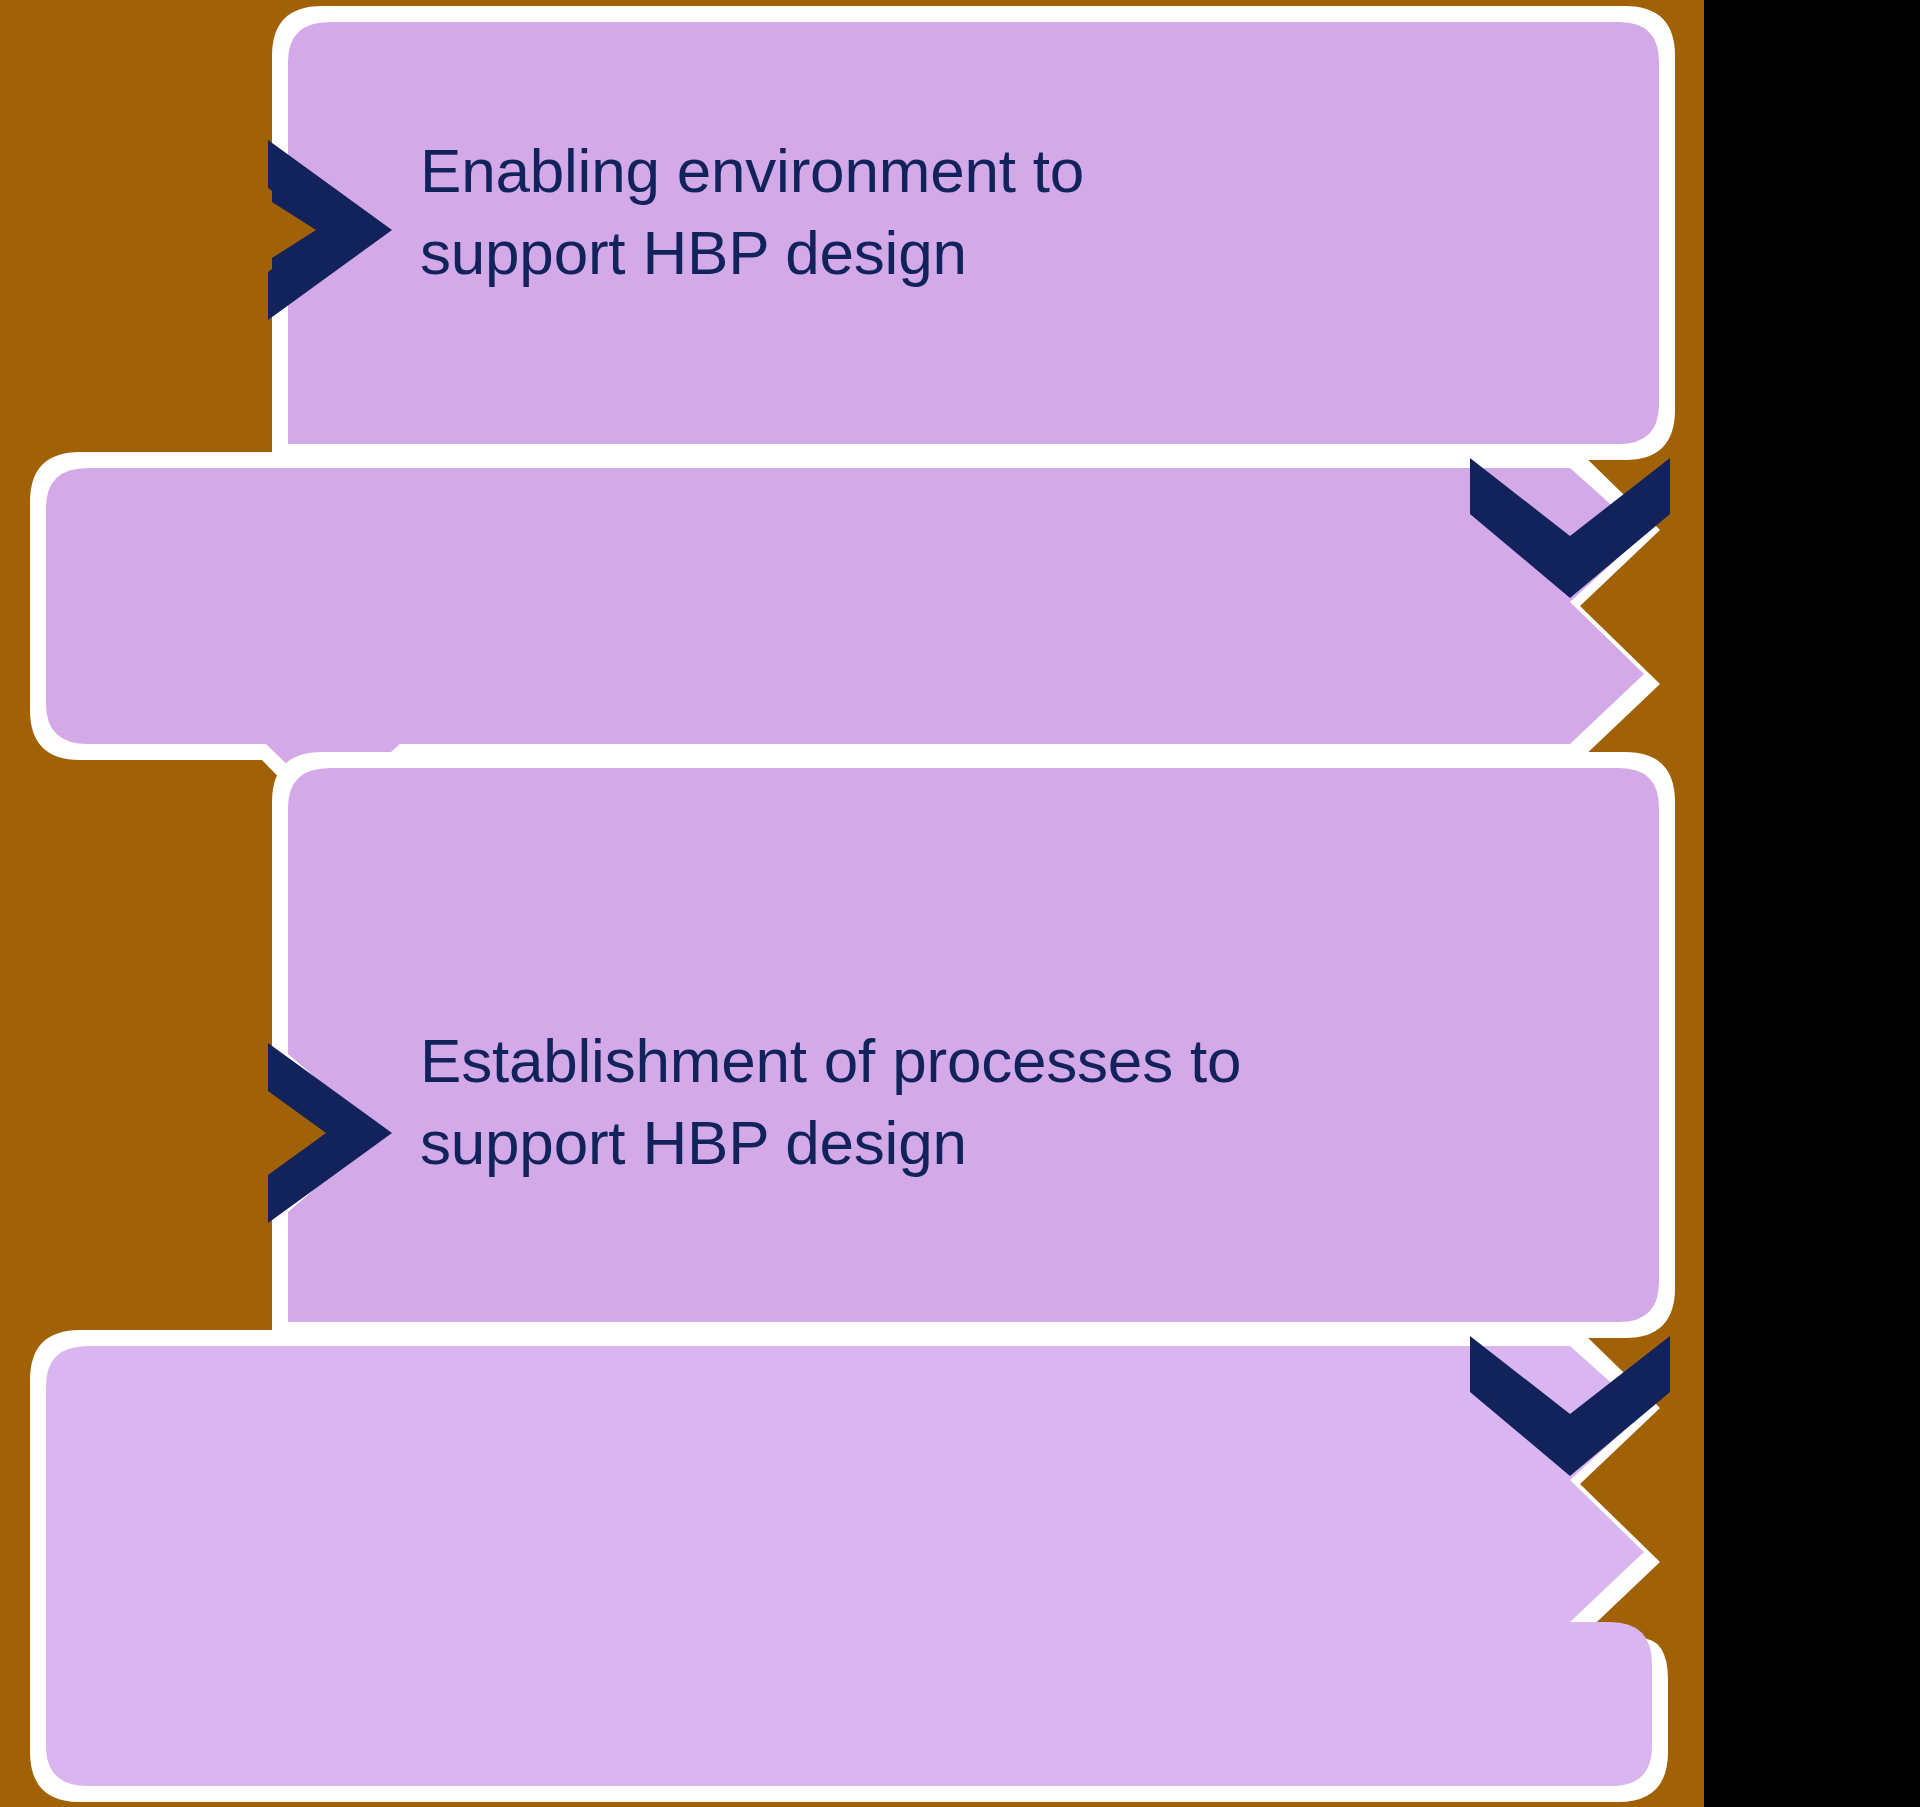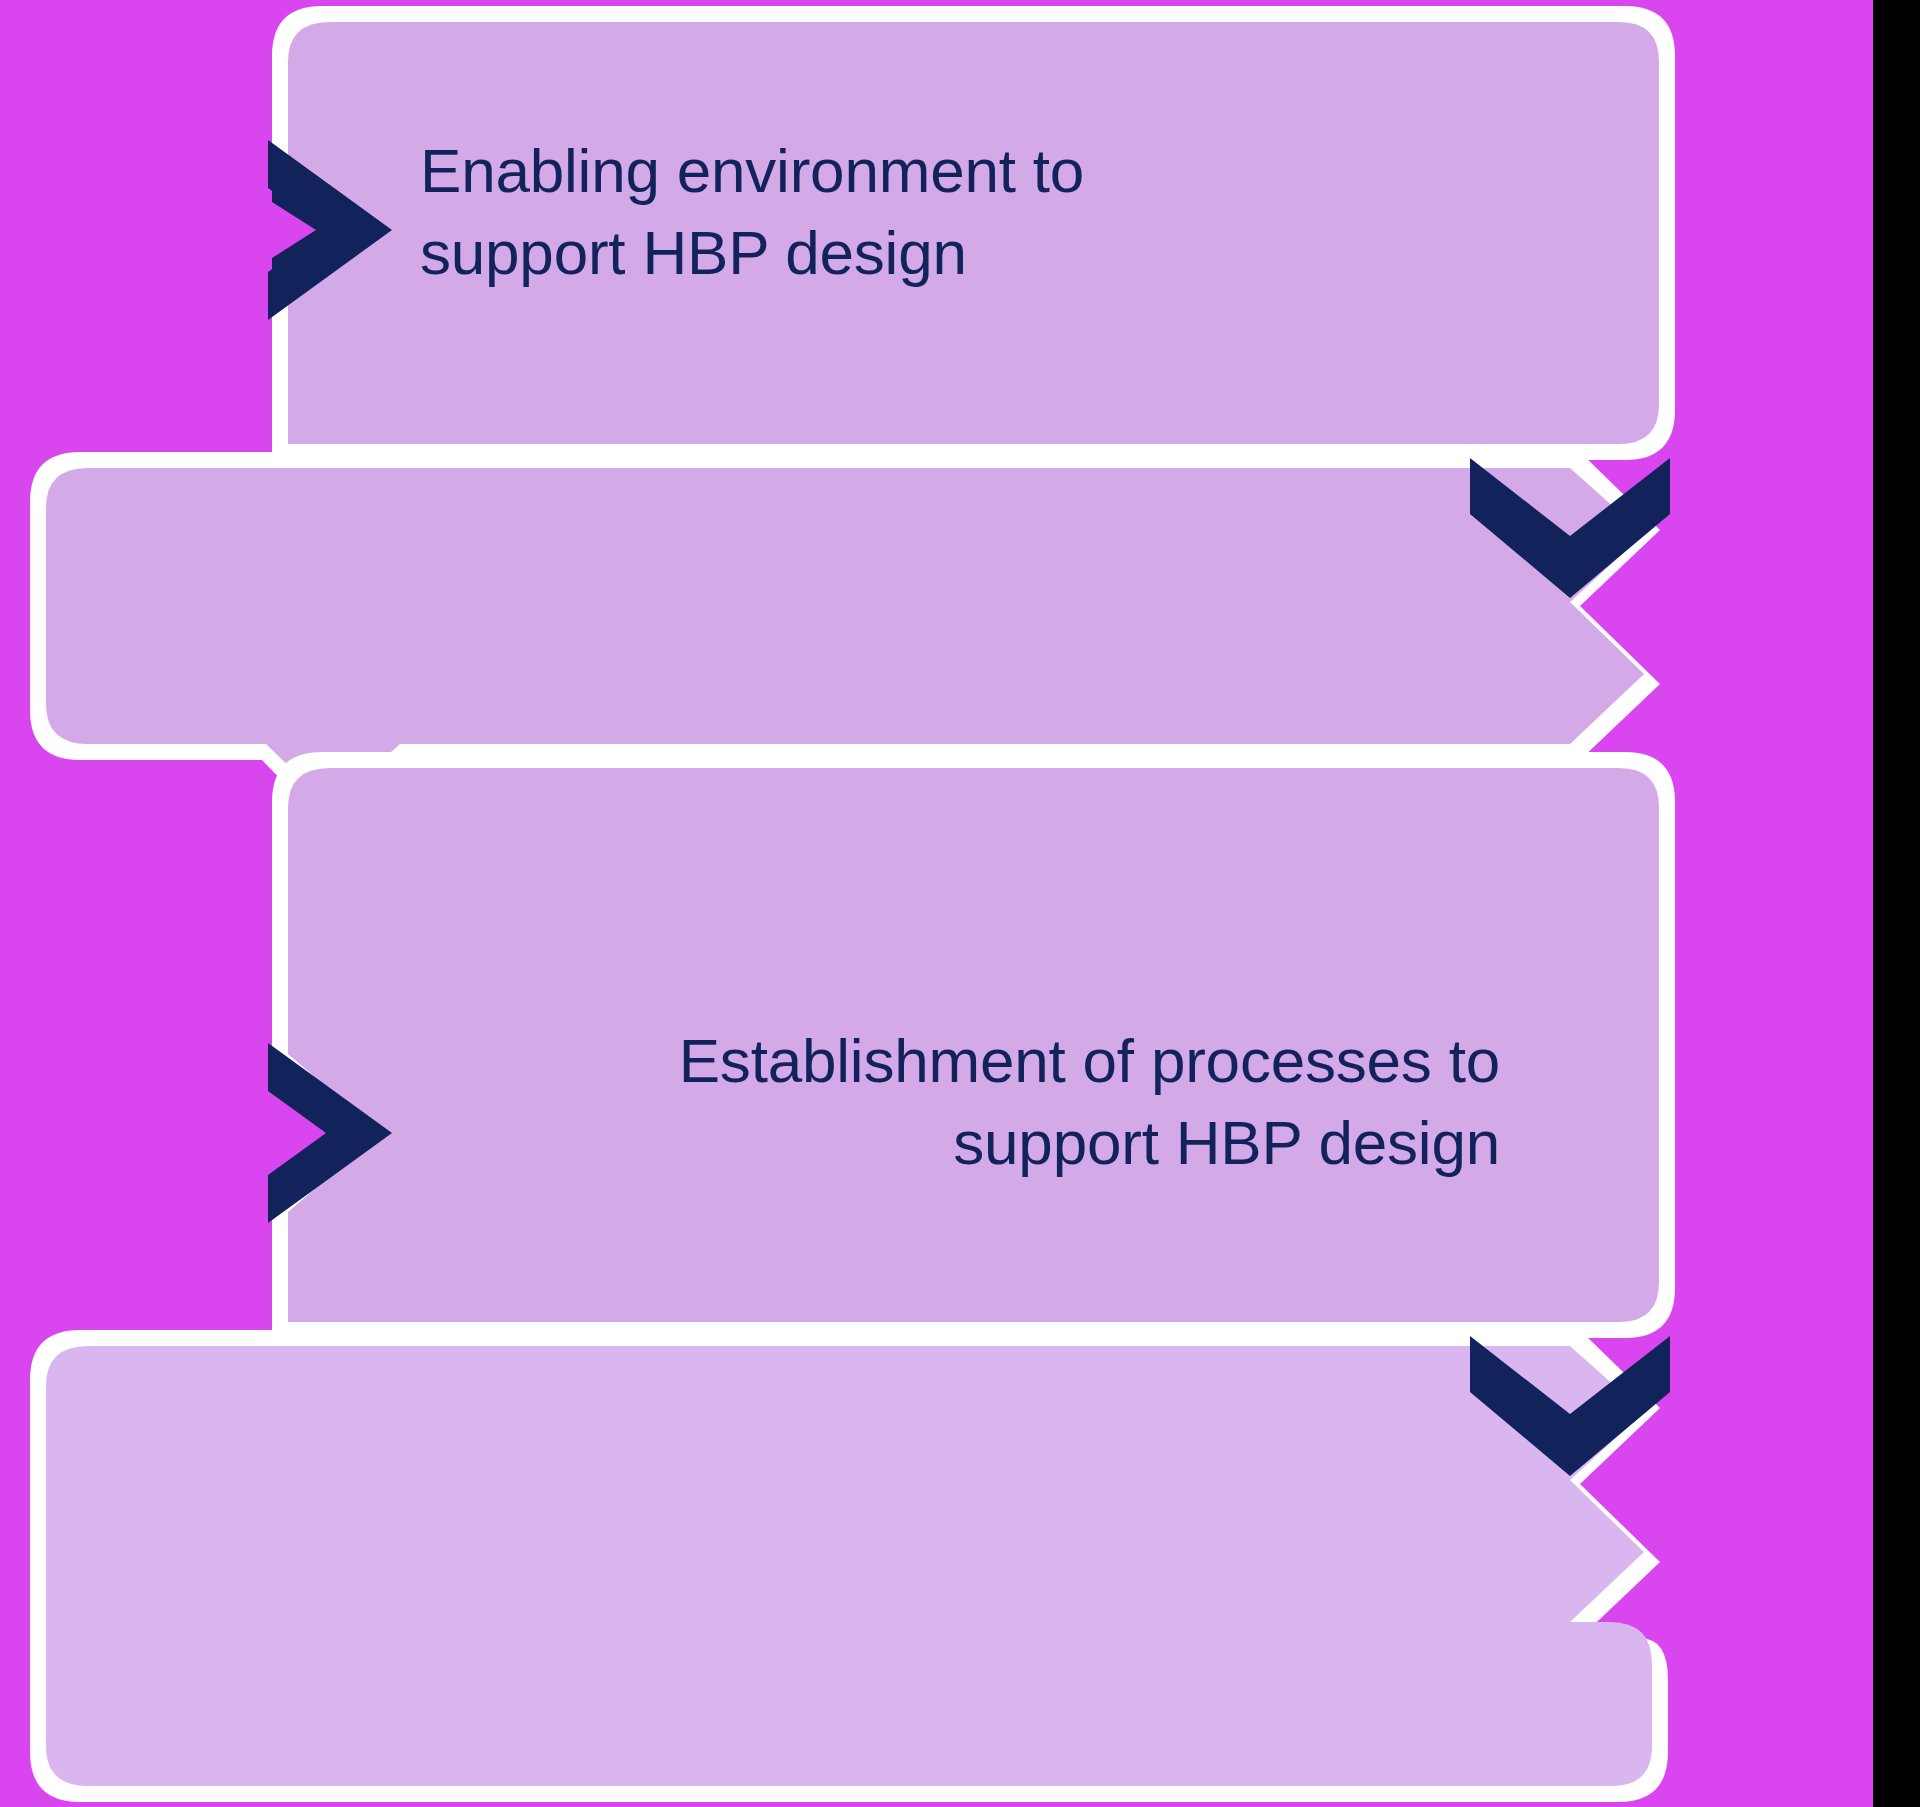--- a/index.html
+++ b/index.html
@@ -8,23 +8,23 @@
     background: #000000;
   }
   body {
     width: 1920px;
     height: 1807px;
     font-family: "Liberation Sans", sans-serif;
     overflow: hidden;
   }
   #canvas {
     position: relative;
-    width: 1873px;
+    width: 1704px;
     height: 1807px;
-    background: #d946ef;
+    background: #a16207;
   }
   #diagram-svg {
     position: absolute;
     left: 0;
     top: 0;
     width: 1920px;
     height: 1807px;
     display: block;
   }
   .step-label {
@@ -33,21 +33,21 @@
     font-family: "Liberation Sans", sans-serif;
     font-weight: 400;
     font-size: 62px;
     line-height: 1.32;
     letter-spacing: -0.2px;
     white-space: pre-line;
     pointer-events: none;
   }
   #label-1 { left: 420px; top: 130px;  width: 900px; }
   #label-2 { left: 420px; top: 565px;  width: 900px; }
-  #label-3 { left: 420px; top: 1020px; width: 1080px; text-align: right; }
+  #label-3 { left: 420px; top: 1020px; width: 1080px; }
   #label-4 { left: 420px; top: 1455px; width: 1130px; }
 </style>
 </head>
 <body>
 
 <div id="canvas">
 
   <svg id="diagram-svg" viewBox="0 0 1920 1807" xmlns="http://www.w3.org/2000/svg">
 
     <g>

